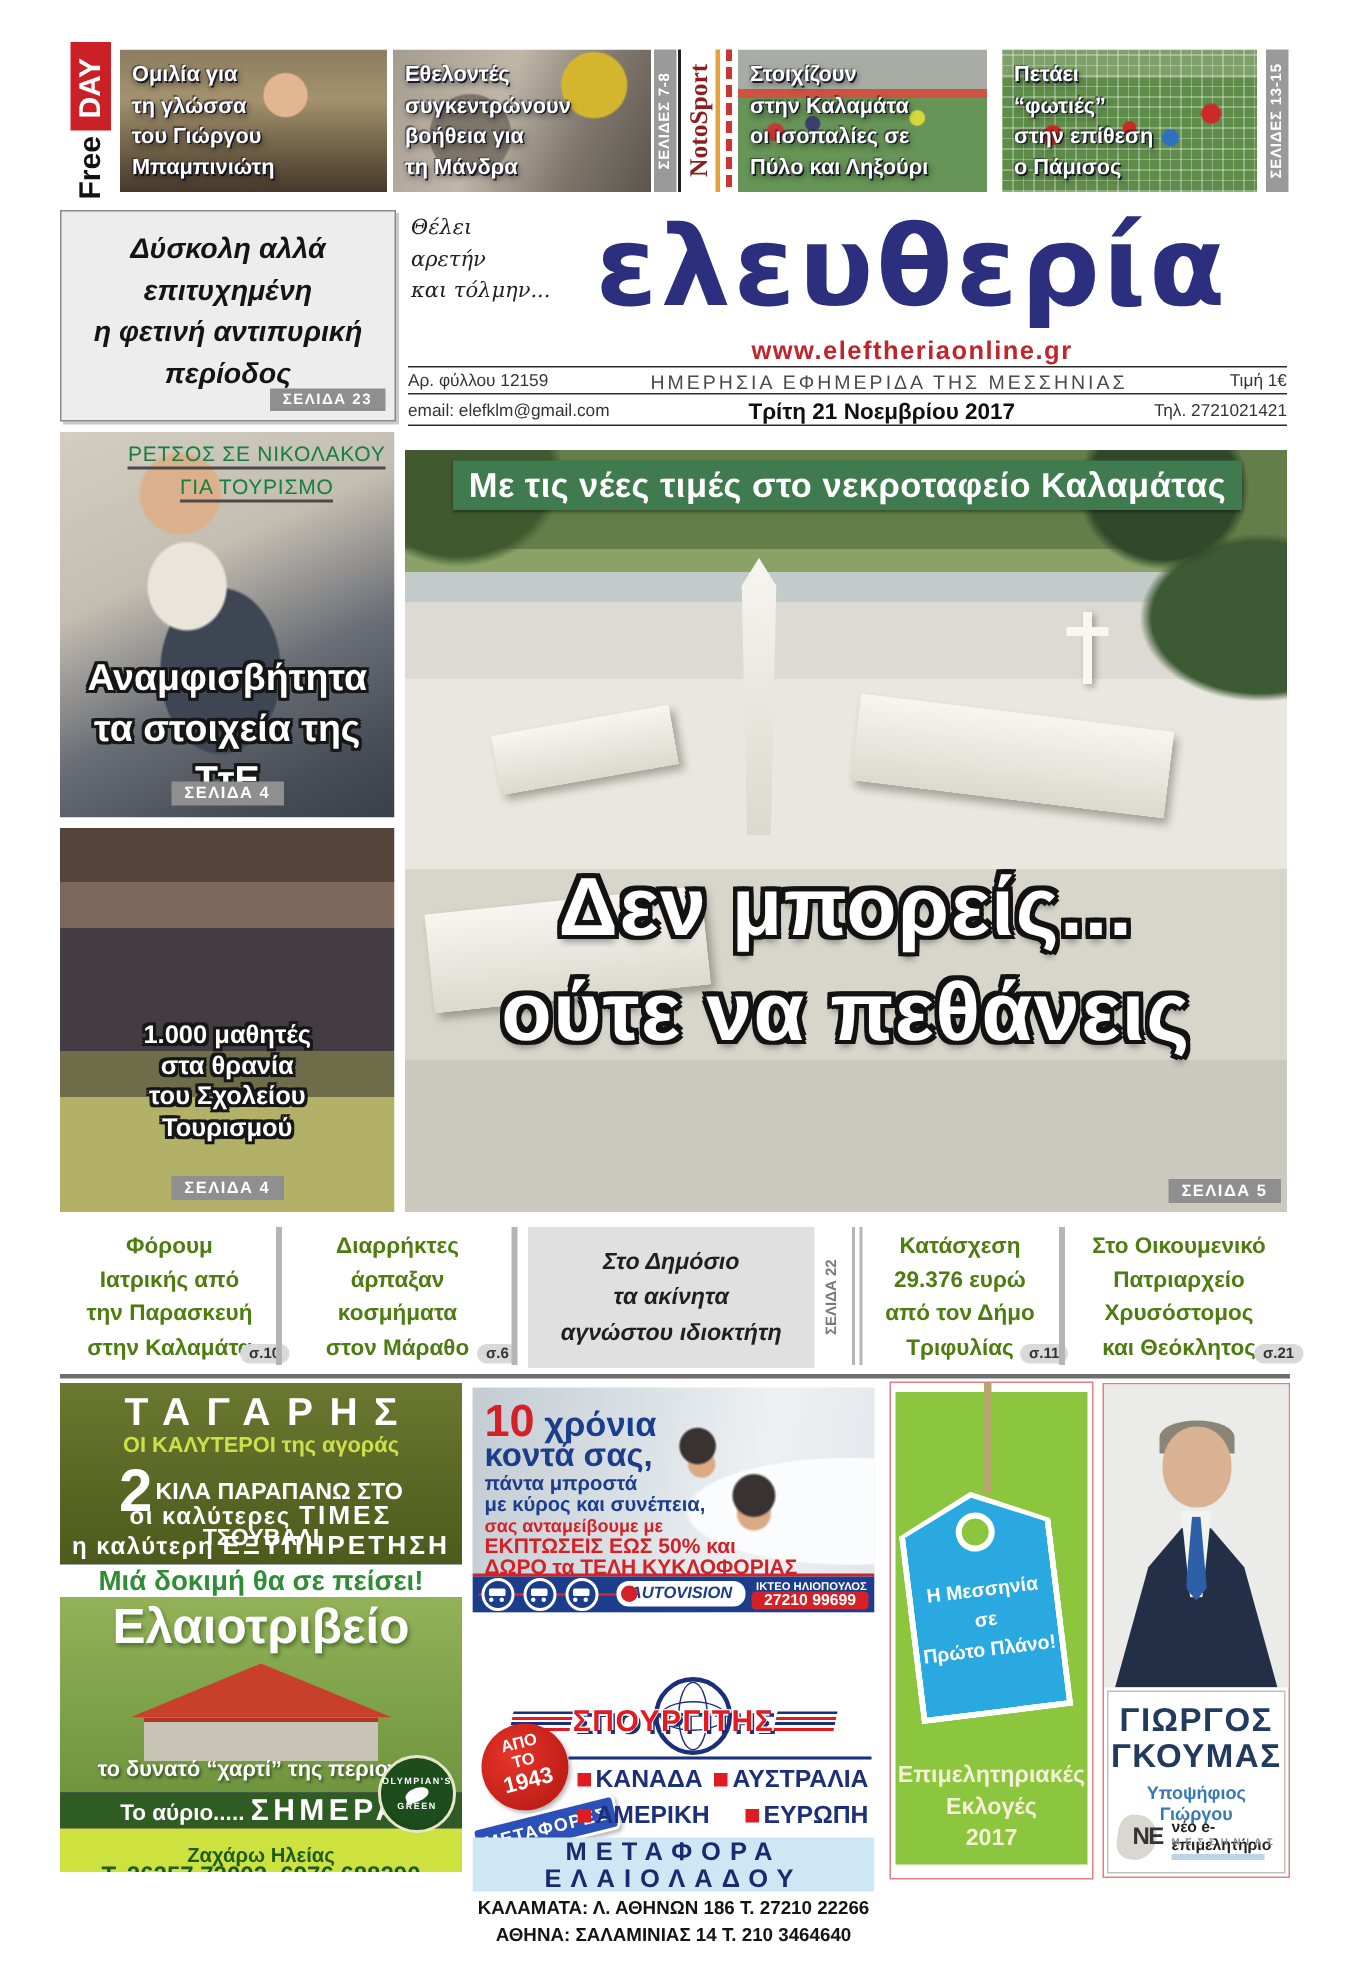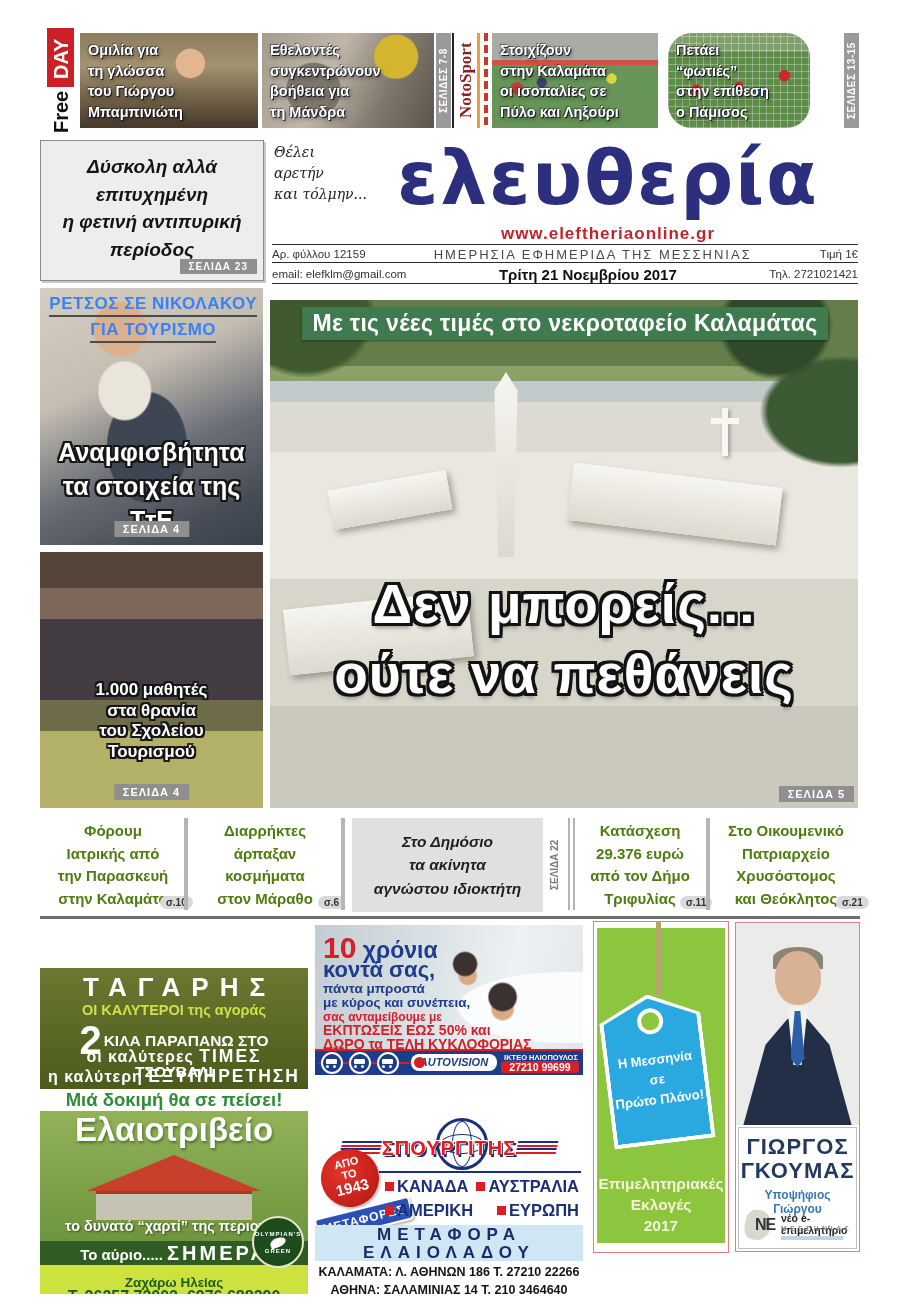--- a/index.html
+++ b/index.html
@@ -14,21 +14,21 @@
            display:flex;align-items:center;justify-content:center;}
   .fd-free{color:#111;}
   .fd-day{background:#cc2027;color:#fff;padding:8px 2px 10px 2px;margin-top:4px;}
   .ttphoto{position:absolute;inset:0;}
   .tt{overflow:hidden;}
   .tt-text{position:absolute;left:8px;top:7px;color:#fff;font-weight:bold;font-size:14.5px;
            line-height:1.42;text-shadow:1px 1px 0 rgba(10,10,30,.85),-1px -1px 0 rgba(10,10,30,.45),1px 2px 4px rgba(0,0,0,.6);}
   .t1{left:80px;top:33px;width:178px;height:95px;}
   .t2{left:262px;top:33px;width:172px;height:95px;}
   .t3{left:492px;top:33px;width:166px;height:95px;}
-  .t4{left:668px;top:33px;width:142px;height:95px;border-radius:24px;}
+  .t4{left:668px;top:33px;width:170px;height:95px;}
   .pagesbar{background:#9a9a9a;color:#fff;font-size:10px;font-weight:bold;width:15px;height:95px;
             top:33px;text-align:center;padding:0;letter-spacing:.5px;display:flex;align-items:center;justify-content:center;}
   .pb-left{left:436px;}
   .pb-right{left:844px;}
   .blackline{left:452px;top:33px;width:2px;height:95px;background:#222;}
   .notosport{left:456px;top:33px;width:20px;height:95px;color:#8b1f1f;font-weight:800;font-size:17px;
              font-family:"Liberation Serif",serif;display:flex;align-items:center;justify-content:center;}
   .orangebar{left:477px;top:33px;width:3px;height:95px;background:#e8a13a;}
   .reddiv{left:484px;top:33px;width:4px;height:95px;
           background:repeating-linear-gradient(to bottom,#cc3333 0 8px,#fff 8px 12px);}
@@ -71,22 +71,22 @@
   .mh-sub{letter-spacing:2px;color:#4a4a4a;font-size:13px;}
   .mh-date{font-weight:bold;font-size:15px;color:#0f0f0f;}
 
   
   .story1{left:40px;top:288px;width:223px;height:257px;overflow:hidden;}
   .ph-retsos{position:absolute;inset:0;background:
     radial-gradient(circle at 36% 16%,#dcb08c 0 10%,rgba(0,0,0,0) 11%),
     radial-gradient(ellipse at 38% 40%,#e9e5da 0 13%,rgba(0,0,0,0) 14%),
     radial-gradient(ellipse at 48% 62%,#3e4654 0 24%,rgba(0,0,0,0) 25%),
     linear-gradient(155deg,#d4cec2 0%,#c4bdb1 35%,#6a6e76 62%,#474d57 85%,#3a4049 100%);}
-  .kicker{position:absolute;right:6px;top:6px;text-align:center;font-weight:bold;font-size:17px;
-          color:#3b82f6;letter-spacing:.5px;}
+  .kicker{position:absolute;right:6px;top:6px;text-align:center;font-weight:normal;font-size:14px;
+          color:#15803d;letter-spacing:.5px;}
   .kicker span{display:inline-block;border-bottom:2px solid #4a4a4a;padding-bottom:1px;margin-bottom:3px;}
   .outl{color:#fff;text-shadow:-2px -2px 0 #161616,2px -2px 0 #161616,-2px 2px 0 #161616,2px 2px 0 #161616,
         -2px 0 0 #161616,2px 0 0 #161616,0 -2px 0 #161616,0 2px 0 #161616;}
   .s1-head{position:absolute;left:0;right:0;top:148px;text-align:center;font-weight:800;font-size:25px;line-height:1.35;}
   .s-badge{position:absolute;left:50%;transform:translateX(-50%);bottom:8px;}
   .story2{left:40px;top:552px;width:223px;height:256px;overflow:hidden;}
   .ph-conference{position:absolute;inset:0;background:
     linear-gradient(to bottom,#55443a 0 14%,#7c675a 14% 26%,#433c42 26% 58%,#6e6c49 58% 70%,#b3b168 70% 100%);}
   .s2-head{position:absolute;left:0;right:0;top:128px;text-align:center;font-weight:800;font-size:17px;line-height:1.22;}
 
@@ -133,21 +133,21 @@
          display:flex;align-items:center;justify-content:center;}
   .cbadge{position:absolute;background:#d9d9d9;border-radius:9px;padding:1px 6px;font-size:10px;
           color:#333;font-weight:bold;}
   .cb1{left:160px;top:896px;}
   .cb2{left:318px;top:896px;}
   .cb4{left:680px;top:896px;}
   .cb5{left:836px;top:896px;}
   .thickrule{left:40px;top:916px;width:820px;height:3px;background:#6e6e6e;}
 
   
-  .tagaris{left:40px;top:968px;width:268px;height:326px;overflow:hidden;background:#4c1d95;}
+  .tagaris{left:40px;top:922px;width:268px;height:326px;overflow:hidden;background:#4c1d95;}
   .tg-top{position:absolute;left:0;top:0;right:0;height:121px;background:linear-gradient(to bottom,#6a7830 0%,#4c5a1c 100%);}
   .tg-title{position:absolute;left:0;right:0;top:4px;text-align:center;color:#fff;font-weight:800;
             font-size:26px;letter-spacing:11px;padding-left:11px;}
   .tg-sub{position:absolute;left:0;right:0;top:34px;text-align:center;color:#cde04a;font-weight:bold;font-size:14.5px;}
   .tg-sack{position:absolute;left:0;right:0;top:50px;text-align:center;color:#fff;font-weight:800;font-size:15.5px;}
   .tg-sack .big2{font-size:40px;vertical-align:-8px;margin-right:2px;}
   .tg-line{position:absolute;left:0;right:0;text-align:center;color:#fff;font-weight:bold;font-size:16px;letter-spacing:1px;}
   .tg-prices{top:78px;}
   .tg-service{top:98px;}
   .tg-line .em{font-size:17.5px;letter-spacing:2px;}

